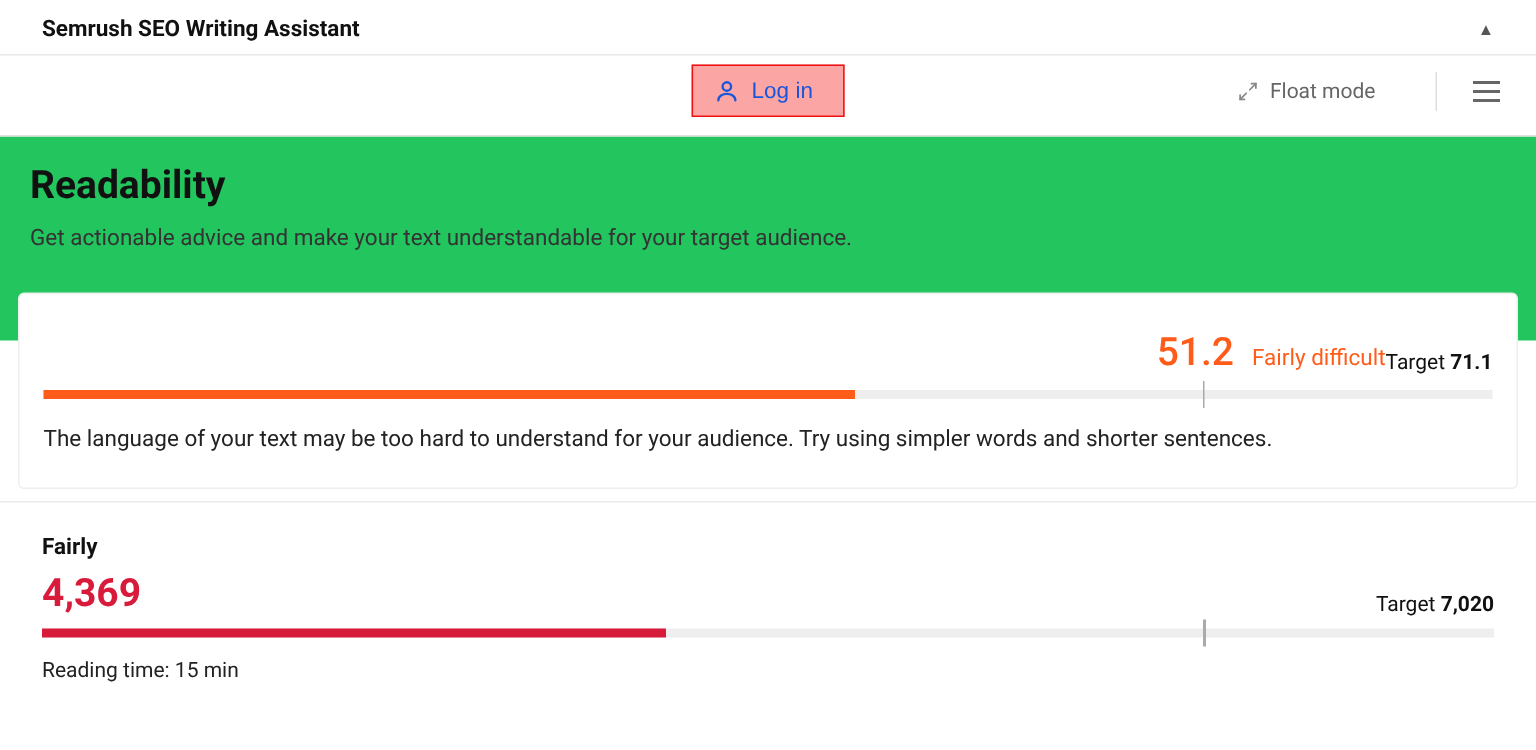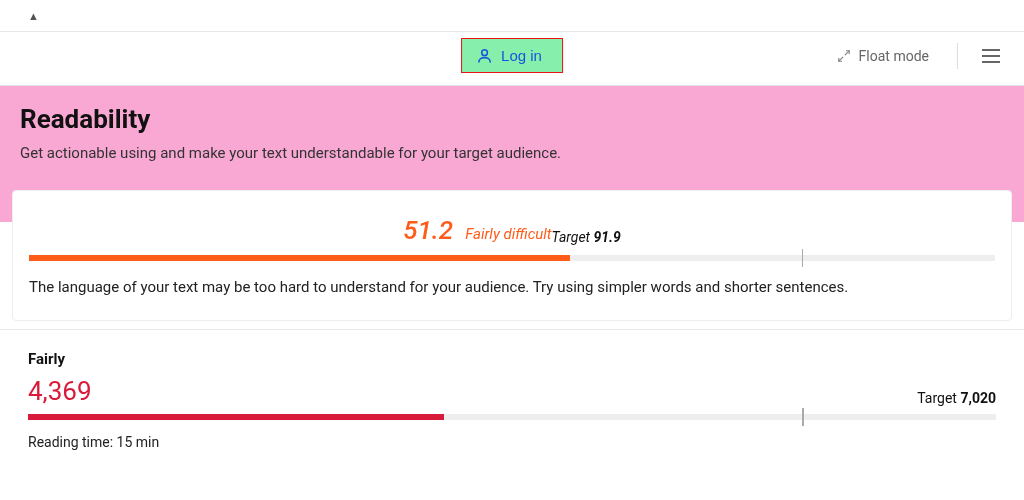--- a/index.html
+++ b/index.html
@@ -32,78 +32,79 @@
   }
   .login-btn {
     position:absolute;
     left:50%;
     transform:translateX(-50%);
     display:flex;
     align-items:center;
     gap:8px;
     border:1.5px solid #e11;
     color:#1a56db;
-    background:#86efac;
+    background:#fca5a5;
     padding:8px 20px 8px 14px;
     font-size:15px;
     font-weight:500;
     cursor:pointer;
   }
   .float-mode {
     display:flex;
     align-items:center;
     gap:8px;
     color:#666;
     font-size:14px;
-    margin-right:28px;
+    margin-right:40px;
     cursor:pointer;
   }
   .sep-line { width:1px; height:26px; background:#ddd; margin-right:20px; }
   .menu-icon { display:flex; flex-direction:column; gap:4px; cursor:pointer; padding:4px;}
   .menu-icon span { display:block; width:18px; height:2px; background:#666; }
 
   .section-intro {
-    background:#f9a8d4;
+    background:#22c55e;
     padding:18px 4px 60px 20px;
   }
   .section-title { font-size:26px; font-weight:700; margin-bottom:10px; }
   .section-sub   { font-size:15px; color:#333; }
 
   .card {
     background:#fff;
     margin:-32px 12px 0 12px;
     border-radius:4px;
     border:1px solid #eee;
     padding:24px 16px 22px 16px;
   }
-  .score-row { display:flex; justify-content:center; align-items:flex-end; margin-bottom:10px;font-style:italic;}
+  .score-row { display:flex; justify-content:flex-end; align-items:flex-end; margin-bottom:10px;}
   .score-left { display:flex; align-items:baseline; gap:12px; color:#ff5c1a; }
   .score-num  { font-size:26px; font-weight:500; }
   .score-label{ font-size:15px; }
   .target-text{ font-size:14px; color:#111; }
   .target-text b{ font-weight:700; }
 
   .bar-wrap { position:relative; height:6px; background:#eee; margin-bottom:16px;}
   .bar-fill { position:absolute; left:0; top:0; bottom:0; }
   .bar-tick { position:absolute; top:-6px; bottom:-6px; width:1.5px; background:#aaa;}
   .advice { font-size:15px; color:#222; line-height:1.4;}
 
   .words-block { padding:20px 28px 0 28px; border-top:1px solid #eaeaea; margin-top:8px;}
   .words-title { font-size:15px; font-weight:700; margin-bottom:8px; }
   .words-row { display:flex; justify-content:space-between; align-items:flex-end; margin-bottom:8px;}
-  .words-num { font-size:26px; color:#d81b3a; font-weight:400;text-align:right; }
+  .words-num { font-size:26px; color:#d81b3a; font-weight:700;text-align:right; }
   .bar-wrap2 { position:relative; height:6px; background:#eee; margin-bottom:14px;}
   .reading { font-size:14px; color:#222; }
 
   svg { display:block; }
 </style>
 </head>
 <body>
 
 <div class="header">
+  <div class="app-title">Semrush SEO Writing Assistant</div>
   <div class="collapse-caret">▲</div>
 </div>
 
 <div class="toolbar">
   <button class="login-btn">
     <span>
       <svg width="17" height="17" viewBox="0 0 24 24" fill="none" stroke="#1a56db" stroke-width="2.2" stroke-linecap="round">
         <circle cx="12" cy="8" r="4"></circle>
         <path d="M4 21c0-4 4-6 8-6s8 2 8 6"></path>
       </svg>
@@ -125,31 +126,31 @@
   <div class="sep-line"></div>
   <div class="menu-icon">
     <span></span>
       <span></span>
       <span></span>
   </div>
 </div>
 
 <div class="section-intro">
   <div class="section-title">Readability</div>
-  <div class="section-sub">Get actionable using and make your text understandable for your target audience.</div>
+  <div class="section-sub">Get actionable advice and make your text understandable for your target audience.</div>
 </div>
 
 <div class="card">
   <div class="score-row">
     <div class="score-left">
       <span class="score-num">51.2</span>
       <span class="score-label">Fairly difficult</span>
     </div>
     <div class="target-text">
-      <span>Target </span><b>91.9</b>
+      <span>Target </span><b>71.1</b>
     </div>
   </div>
   <div class="bar-wrap">
     <div class="bar-fill" style="width:56%;background:#ff5c1a"></div>
     <div class="bar-tick" style="left:80%"></div>
   </div>
   <div class="advice">The language of your text may be too hard to understand for your audience. Try using simpler words and shorter sentences.</div>
 </div>
 
 <div class="words-block">

